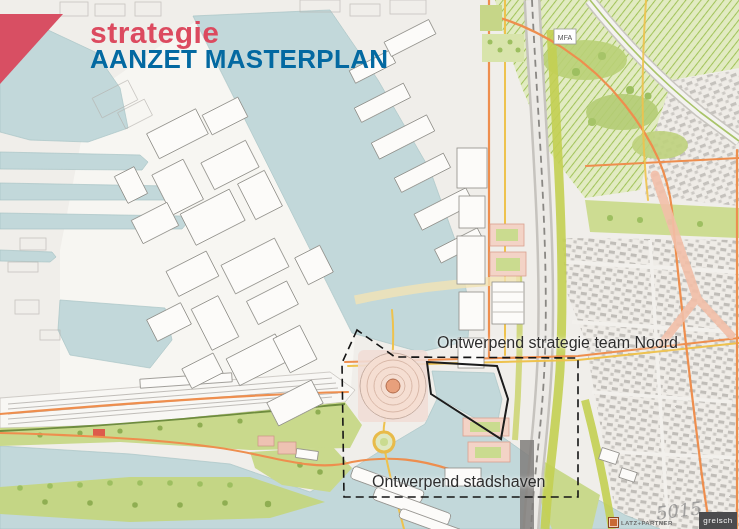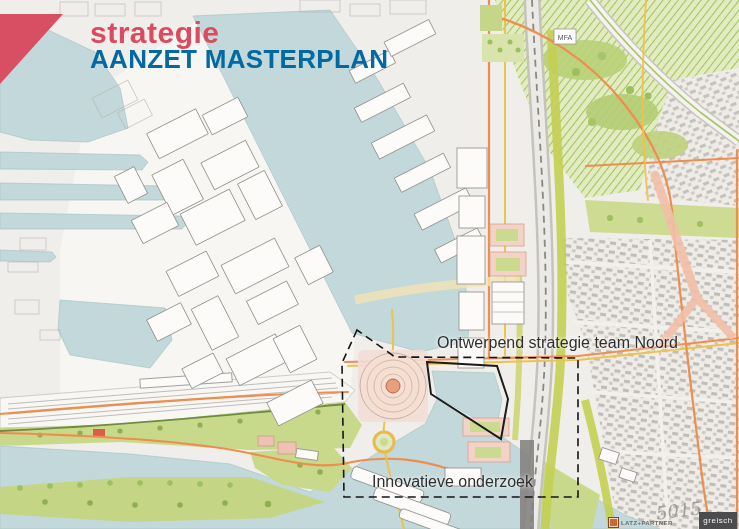--- a/index.html
+++ b/index.html
@@ -322,21 +322,21 @@
   <polygon points="357,330 342,363 344,497 578,497 578,358 395,357" fill="none" stroke="#151515" stroke-width="1.6" stroke-dasharray="8 5"></polygon>
 </svg>
 
 <div class="overlay">
 
   <div class="brand-tri"></div>
   <div class="brand-line1">strategie</div>
   <div class="brand-line2">AANZET MASTERPLAN</div>
 
   <div class="map-label lbl-north">Ontwerpend strategie team Noord</div>
-  <div class="map-label lbl-harbor">Innovatieve onderzoek</div>
+  <div class="map-label lbl-harbor">Ontwerpend stadshaven</div>
 
   <div class="credits">
     <div class="latz">
       <span class="latz-icon"></span>
       <span class="latz-text">LATZ+PARTNER</span>
     </div>
     <div class="sig">5015</div>
     <div class="greisch">greisch</div>
   </div>
 

